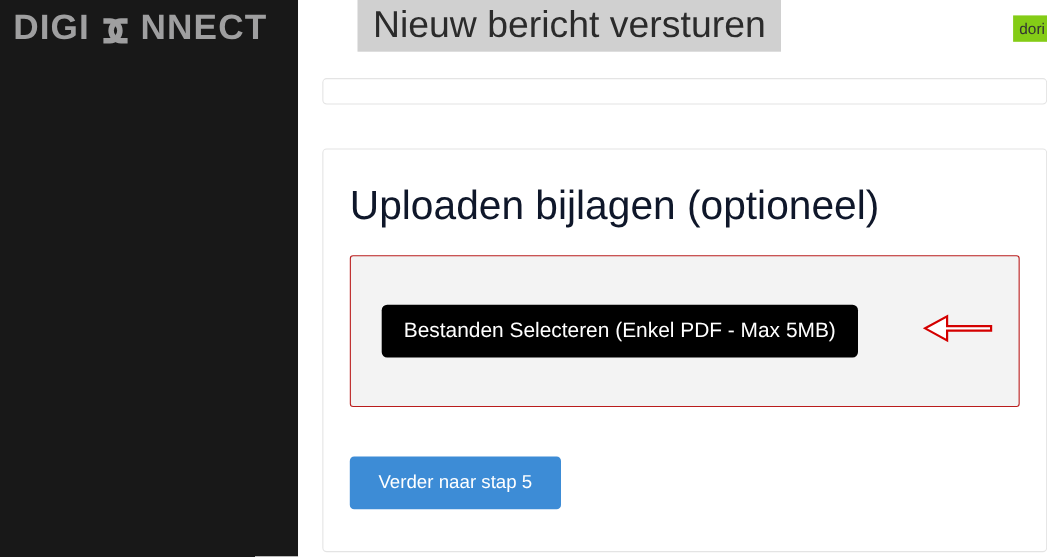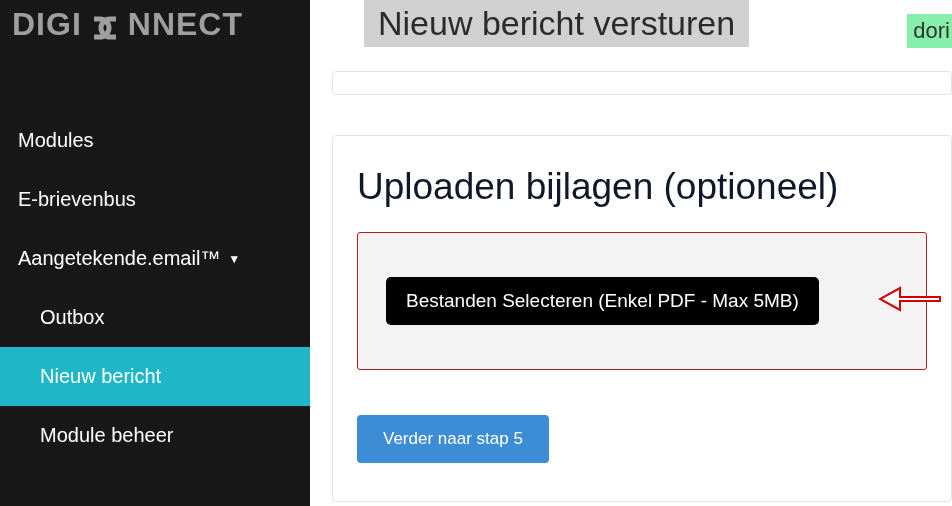--- a/index.html
+++ b/index.html
@@ -1,20 +1,20 @@
 <!DOCTYPE html>
 <html><head>
   <meta charset="utf-8">
   <style>
     * { box-sizing: border-box; margin: 0; padding: 0; }
     html, body { width: 952px; height: 506px; overflow: hidden; font-family: Arial, Helvetica, sans-serif; }
     body { display: flex; }
 
     .sidebar {
-      width: 310px;
+      width: 271px;
       background: #181818;
       color: #fff;
       display: flex;
       flex-direction: column;
       flex-shrink: 0;
     }
     .logo {
       font-size: 32px;
       font-weight: 900;
       color: #9f9fa0;
@@ -71,23 +71,23 @@
       font-size: 34px;
       font-weight: 400;
       padding: 4px 14px 4px 14px;
       margin-left: 54px;
       margin-top: 0;
     }
     .user-chip {
       position: absolute;
       top: 14px;
       right: 0;
-      background: #86efac;
+      background: #84cc16;
       color: #333;
-      font-size: 22px;
+      font-size: 14px;
       padding: 4px 2px 4px 6px;
     }
     .content-wrap {
       padding-left: 22px;
     }
     .thin-panel {
       border: 1px solid #e4e4e4;
       border-radius: 4px;
       height: 24px;
       margin-top: 24px;
@@ -146,41 +146,20 @@
     <span>DIGI</span>
     <span class="links">
       <svg viewBox="0 0 50 26">
         <path d="M14 4 h6 a9 9 0 0 1 0 18 h-6" fill="none" stroke="#9f9fa0" stroke-width="5"></path>
         <path d="M36 4 h-6 a9 9 0 0 0 0 18 h6" fill="none" stroke="#9f9fa0" stroke-width="5"></path>
       </svg>
     </span>
     <span>NNECT</span>
   </div>
 
-  <div class="nav">
-    <div class="nav-item">
-      <span>Modules</span>
-    </div>
-    <div class="nav-item">
-      <span>E-brievenbus</span>
-    </div>
-    <div class="nav-item">
-      <span>Aangetekende.email™</span>
-      <span class="chevron">▼</span>
-    </div>
-    <div class="nav-item sub">
-      <span>Outbox</span>
-    </div>
-    <div class="nav-item sub active">
-      <span>Nieuw bericht</span>
-    </div>
-    <div class="nav-item sub">
-      <span>Module beheer</span>
-    </div>
-  </div>
 </nav>
 
 <main class="main">
   <div class="header-row">
     <h1 class="page-title">Nieuw bericht versturen</h1>
   </div>
   <div class="user-chip">dori</div>
 
   <div class="content-wrap">
     <div class="thin-panel"></div>

